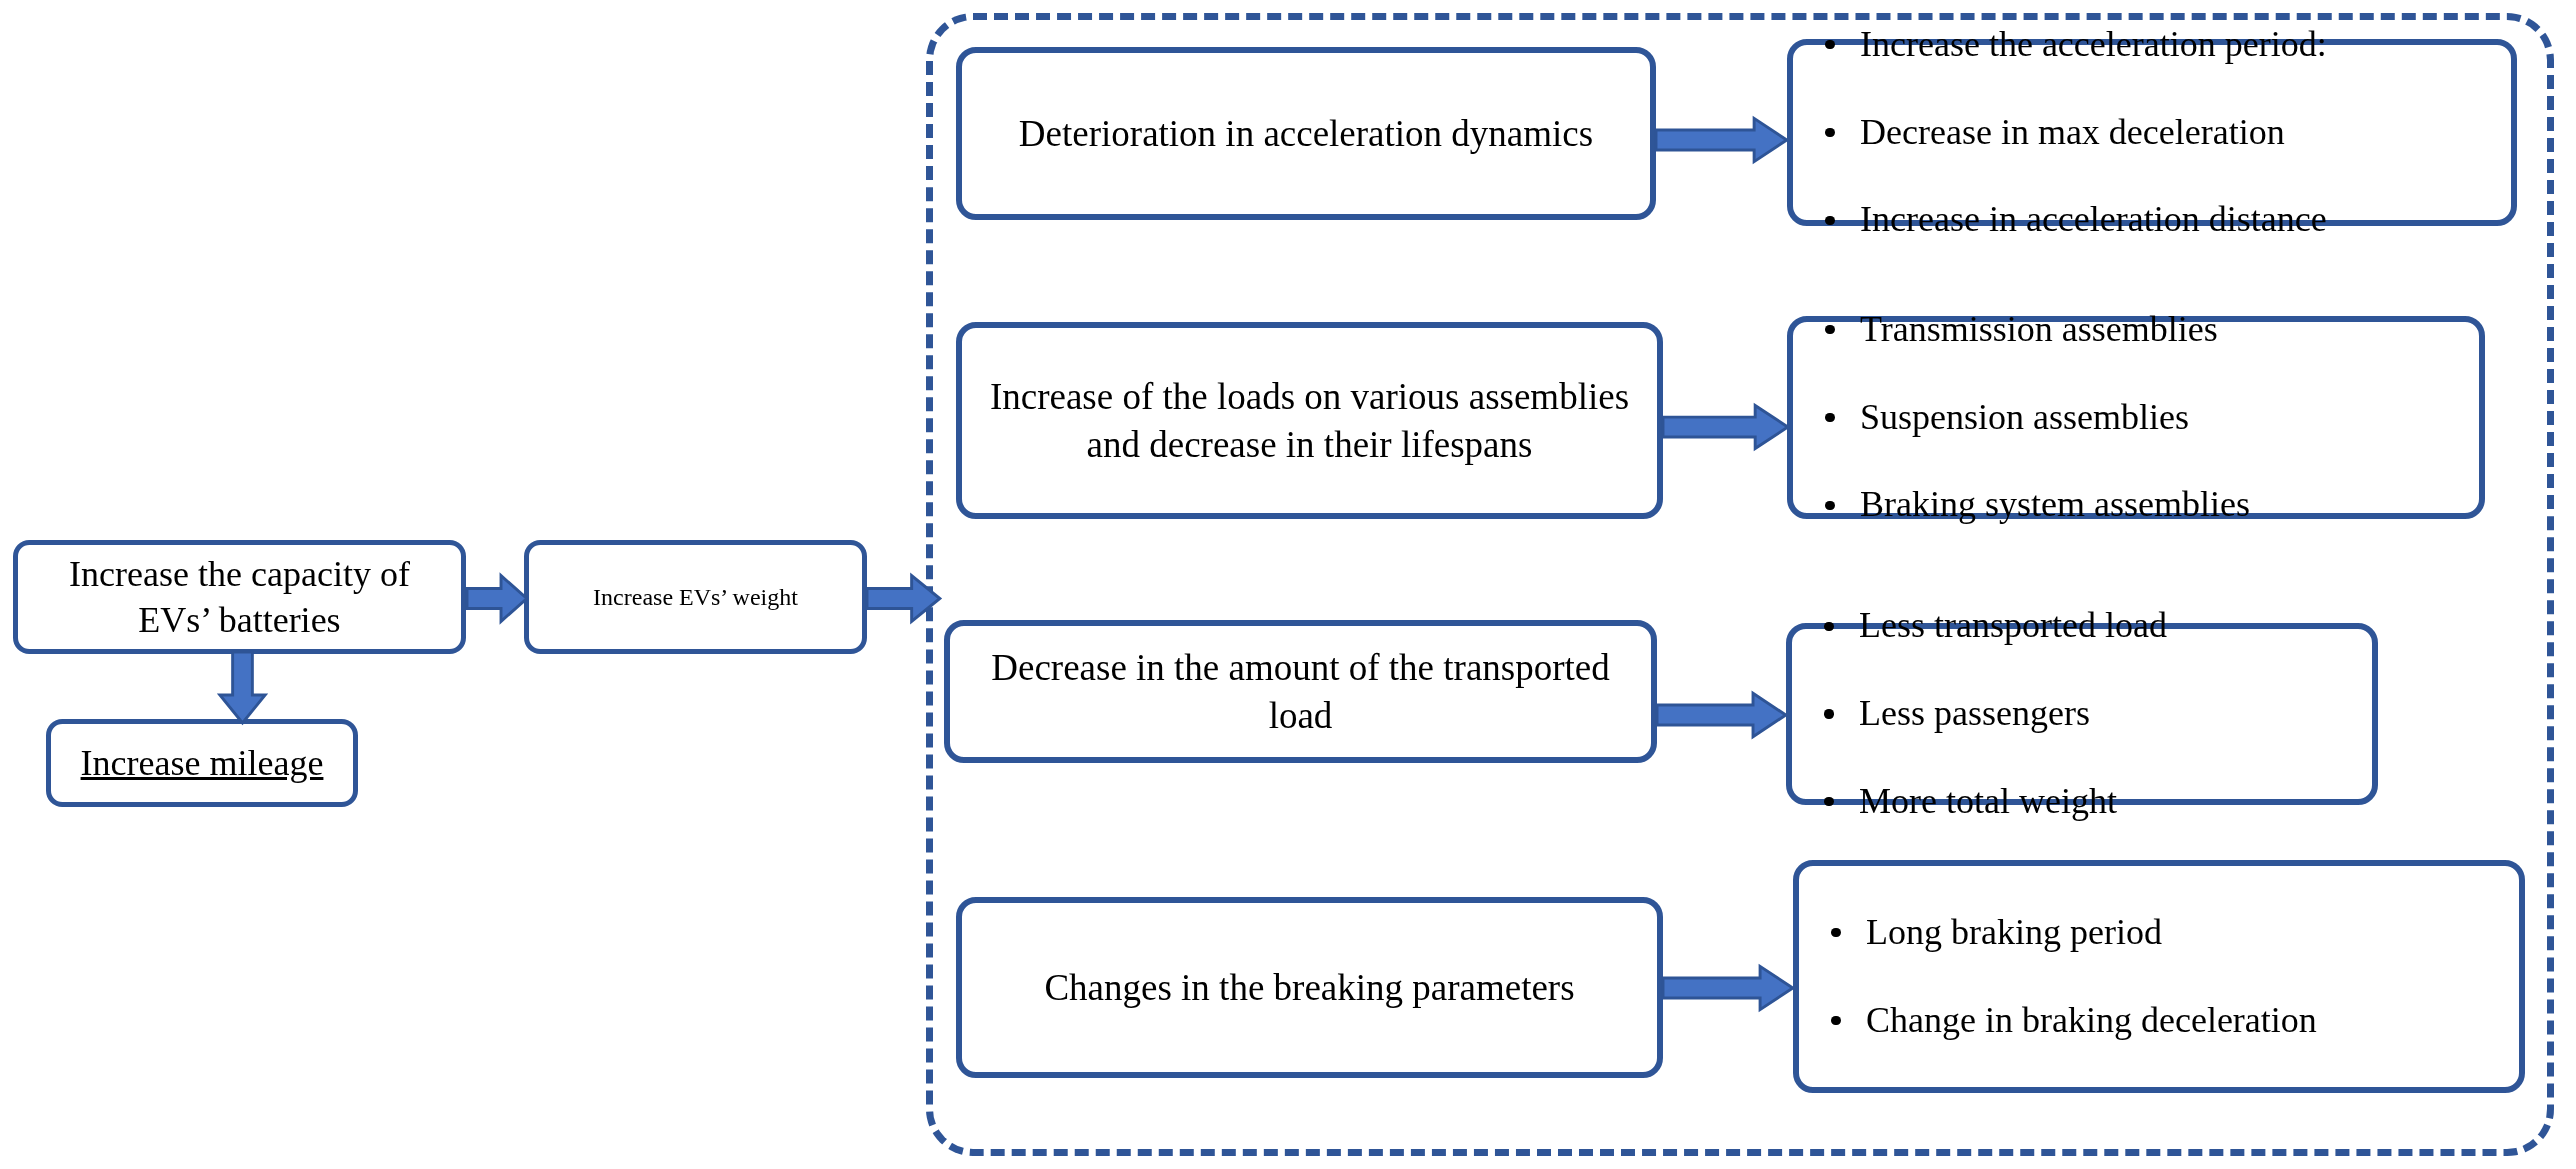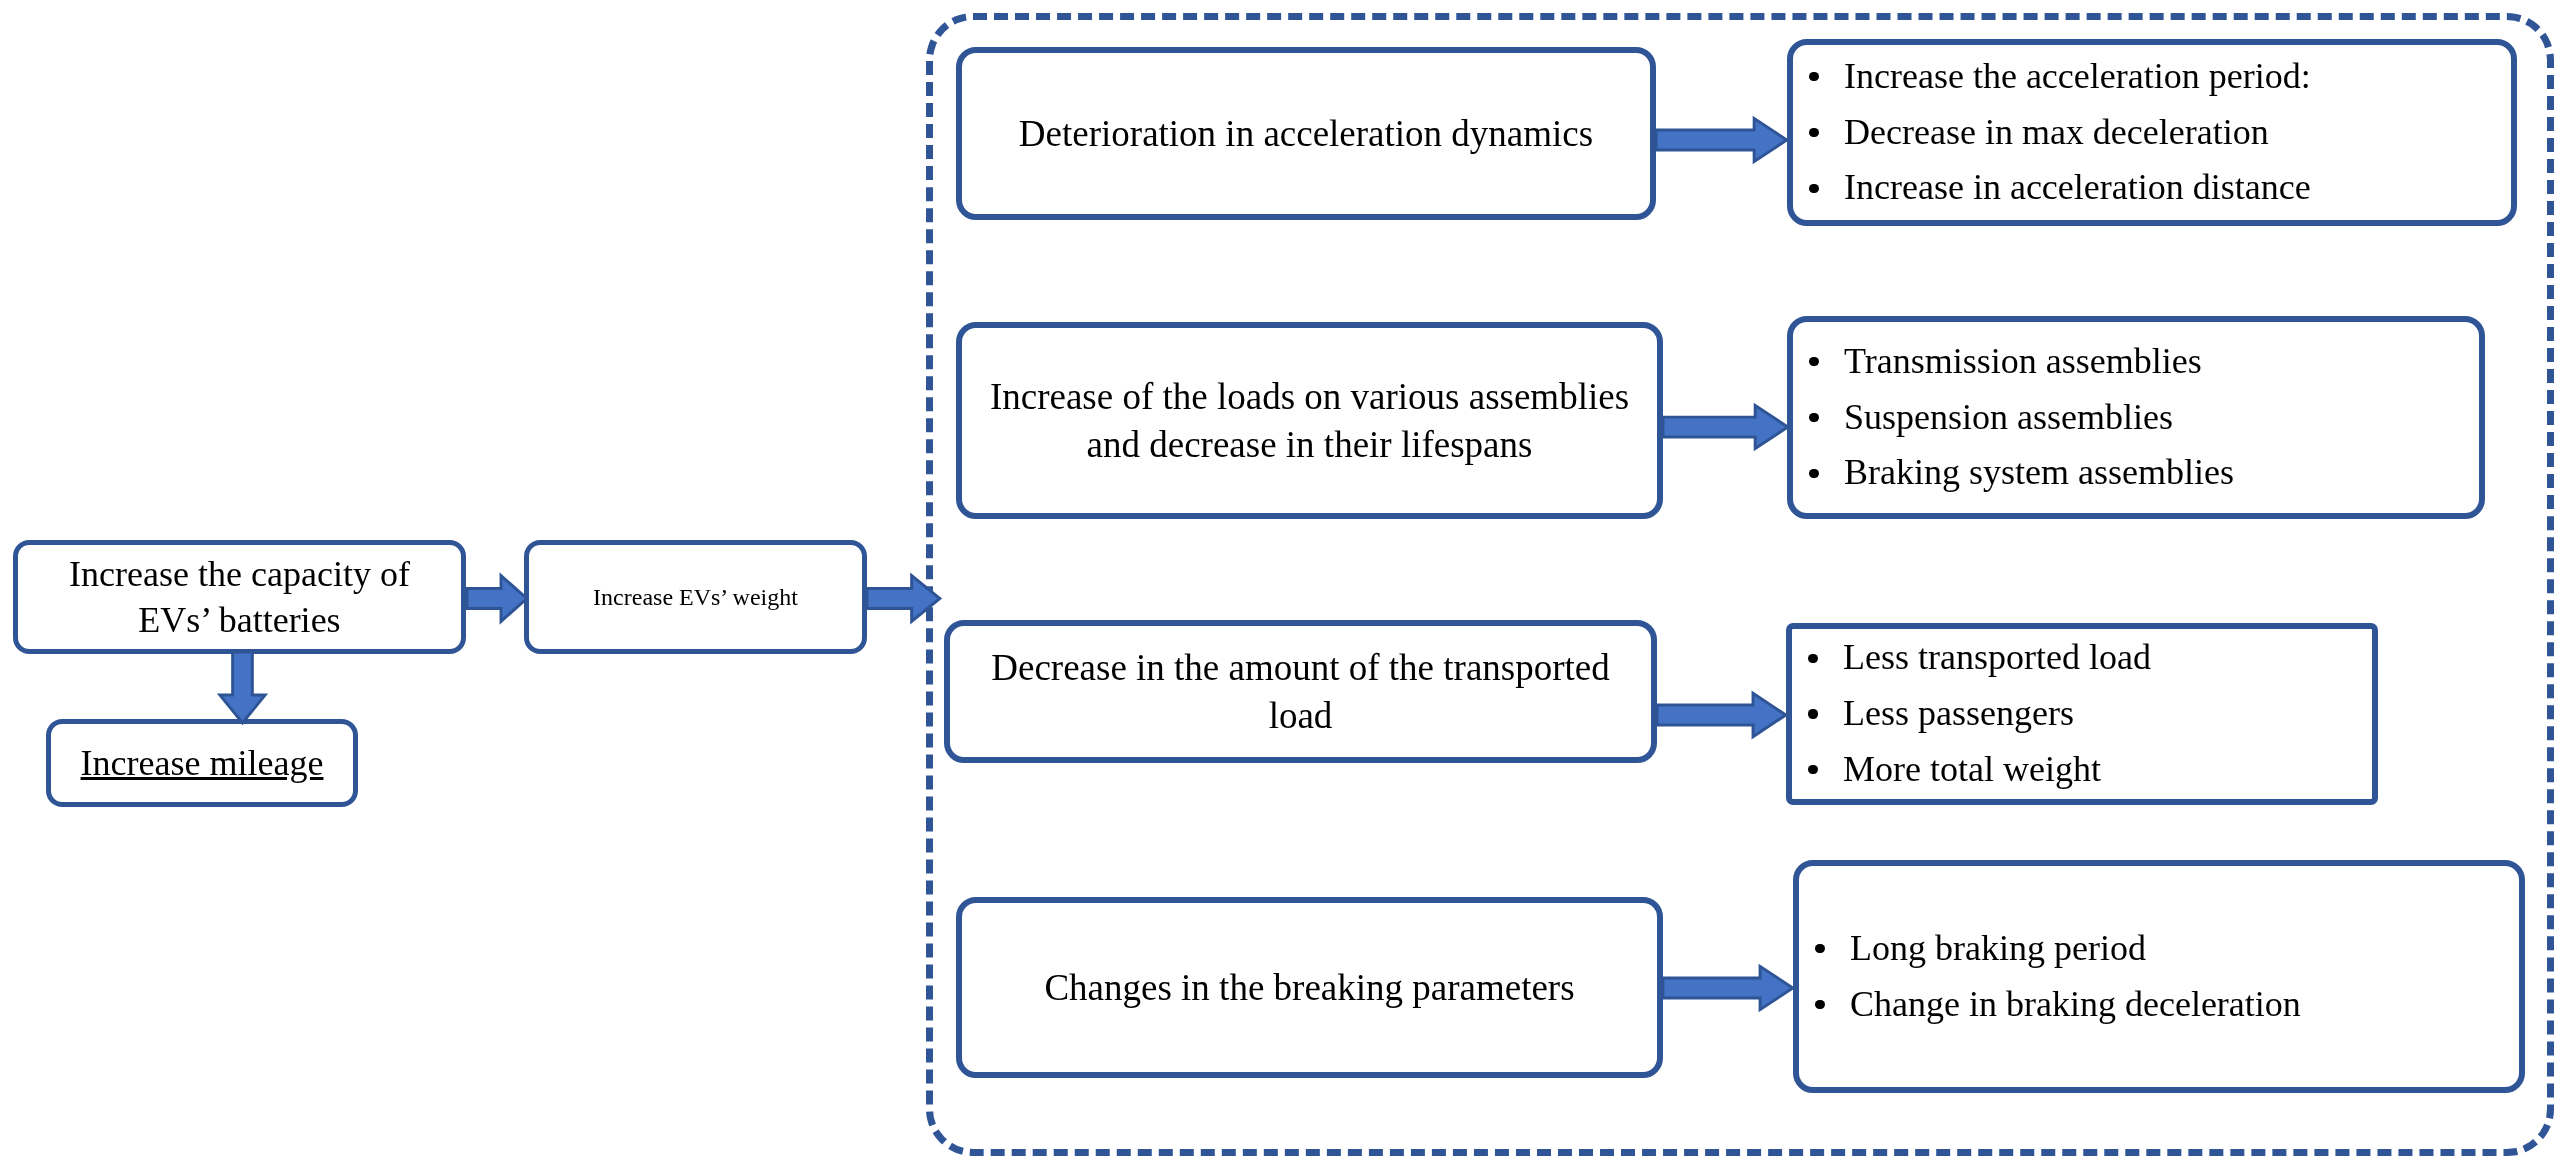--- a/index.html
+++ b/index.html
@@ -44,21 +44,21 @@
     margin:0;
     padding:0;
     height:100%;
     display:flex;
     flex-direction:column;
     justify-content:center;
   }
   .node.bullets li{
     position:relative;
     padding-left:51px;
-    margin:0;
+    margin:16px;
     line-height:1.55;
     white-space:nowrap;
   }
   .node.bullets li::before{
     content:"";
     position:absolute;
     left:16.3px;
     top:50%;
     width:9.3px;height:9.3px;
     margin-top:-4.7px;
@@ -146,21 +146,21 @@
   <div class="node" style="left:944px; top:620px; width:713px; height:143px; font-size:37px;">
     <span>Decrease in the amount of the transported load</span>
   </div>
 
   <div class="arrow" style="left:1657px; top:691px; width:130px; height:48px;">
     <svg width="130" height="48" viewBox="0 0 222 82">
       <polygon points="0,24 164,24 164,4 220,41 164,78 164,58 0,58" fill="#4472C4" stroke="#2E5496" stroke-width="5"></polygon>
     </svg>
   </div>
 
-  <div class="node bullets" style="left:1786px; top:623px; width:592px; height:182px; font-size:36px;border-radius:7px;">
+  <div class="node bullets" style="left:1786px; top:623px; width:592px; height:182px; font-size:36px;">
     <ul>
       <li>Less transported load</li>
       <li>Less passengers</li>
       <li>More total weight</li>
     </ul>
   </div>
 
   <div class="node" style="left:956px; top:897px; width:707px; height:181px; font-size:37px;">
     <span>Changes in the breaking parameters</span>
   </div>

